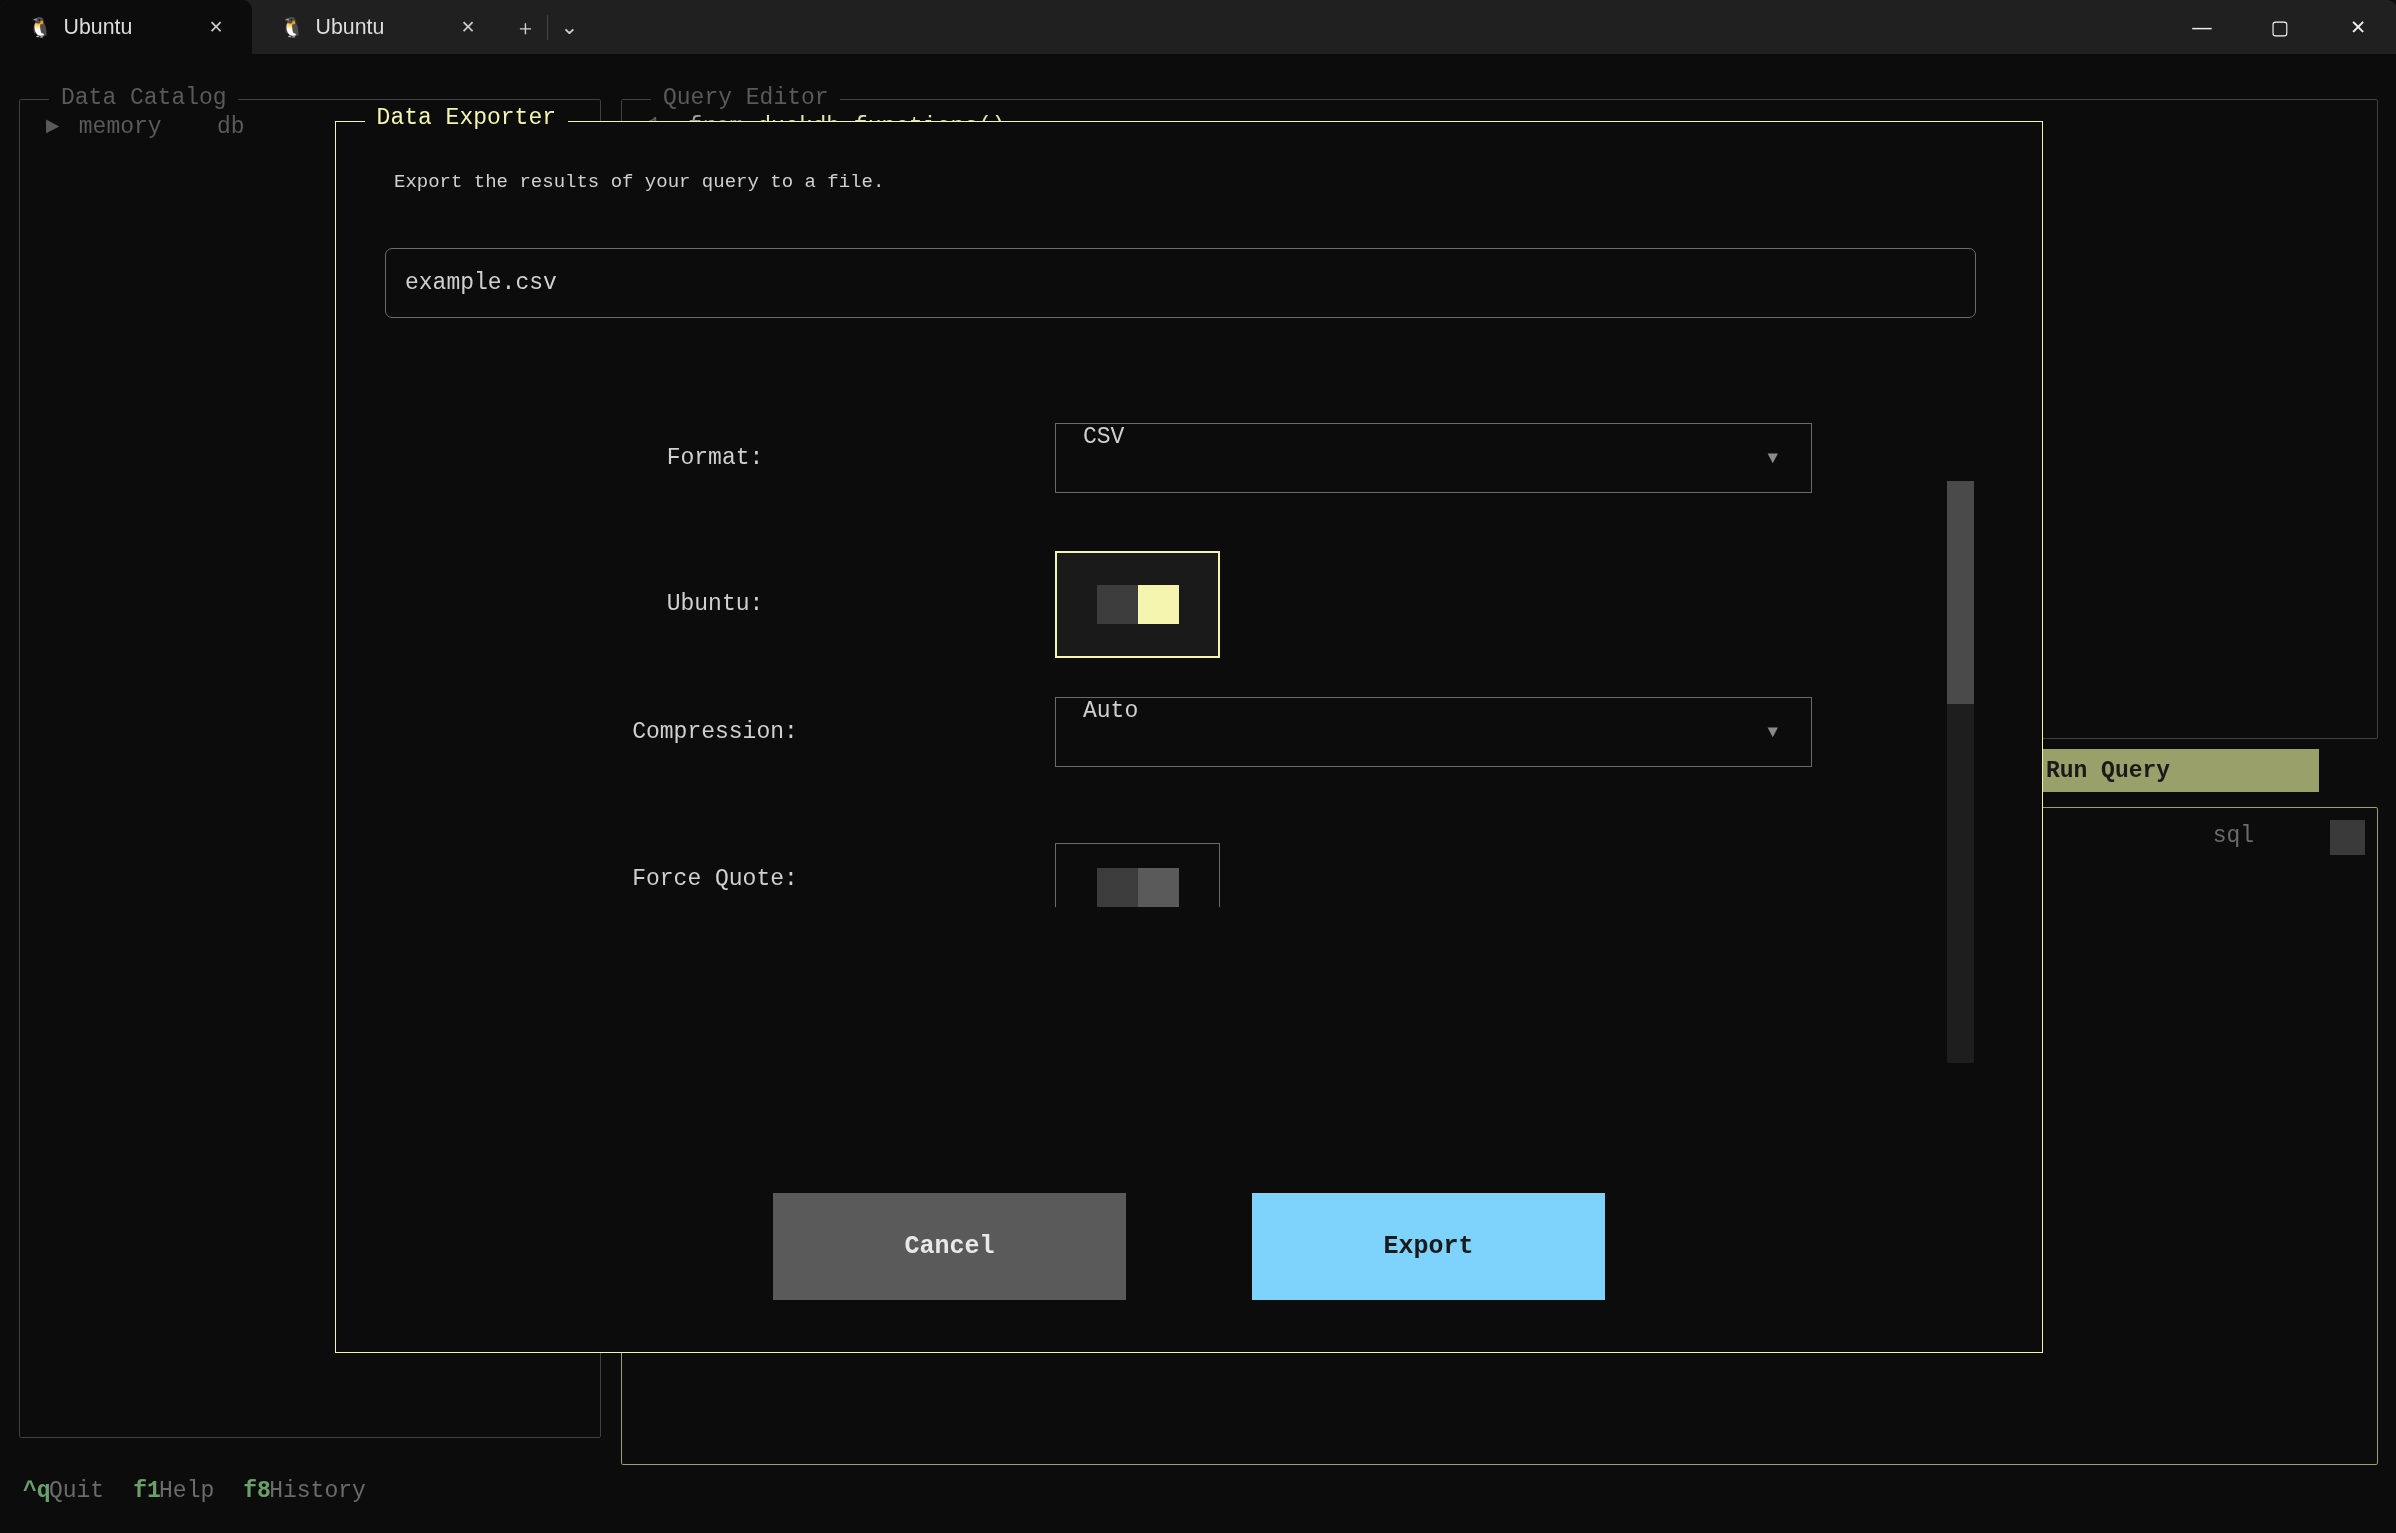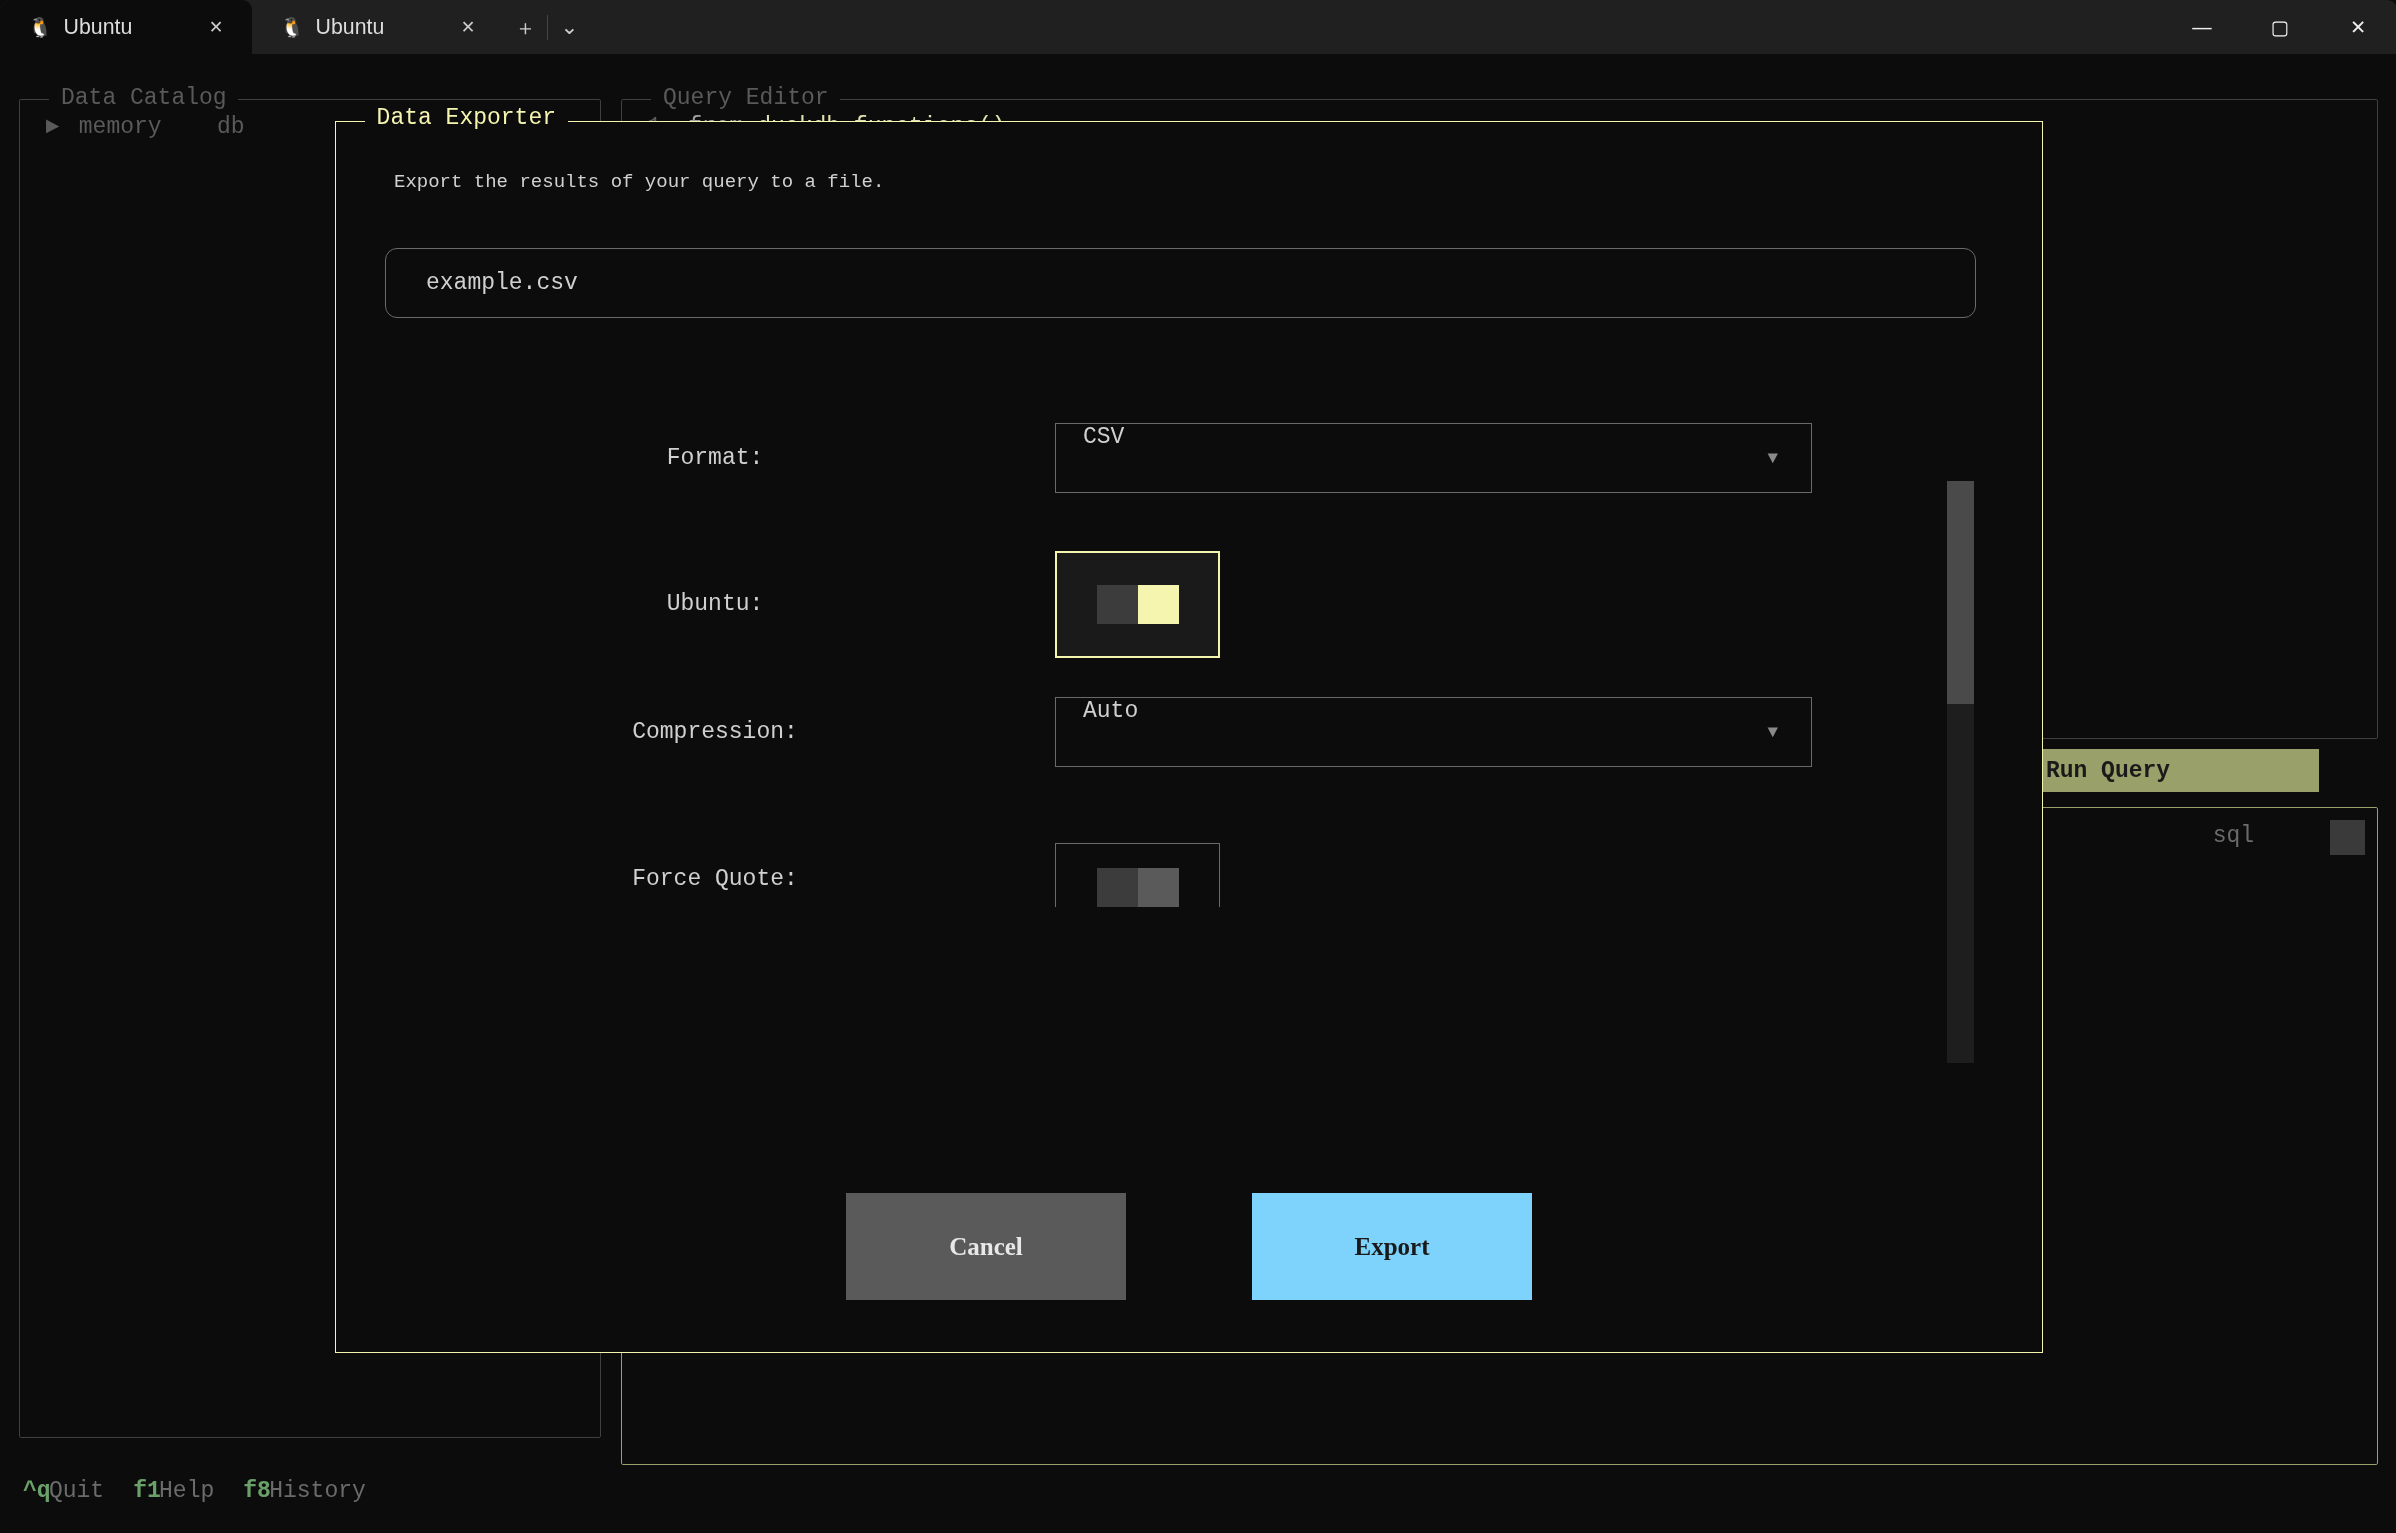--- a/index.html
+++ b/index.html
@@ -167,22 +167,22 @@
   .filename-input {
     position:absolute;
     top: 126px; left: 49px;
     width: 1591px;
     height: 70px;
     border: 1.9px solid #6a6a6a;
     background: transparent;
     color:#d0d0d0;
     font-family: inherit;
     font-size: 23px;
-    padding: 0 40px;
-    border-radius: 12px;
+    padding: 0 19px;
+    border-radius: 7px;
   }
   .form-area {
     position:absolute;
     left: 78px;
     top: 301px;
     width: 1523px;
   }
   .form-row {
     display:flex;
     align-items:center;
@@ -262,23 +262,23 @@
 
   .modal-buttons {
     position:absolute;
     bottom: 52px;
     left: 0; right: 0;
     display:flex;
     justify-content:center;
     gap: 126px;
   }
   .btn {
-    width: 280px; height: 107px;
-    display:flex; align-items:center; justify-content:center;
-    font-family: Liberation Serif, serif; font-weight: bold; font-size: 25px;
+    width: 353px; height: 107px;
+    display:flex; align-items:center; justify-content:center;
+    font-family: Liberation Mono, monospace; font-weight: bold; font-size: 25px;
     border:none;
   }
   .btn.cancel { background:#5a5a5a; color:#e8e8e8; }
   .btn.export { background:#7dd3fc; color:#1a1a1a; }
 
   
   .footer {
     position:absolute;
     left: 23px;
     bottom: 29px;

